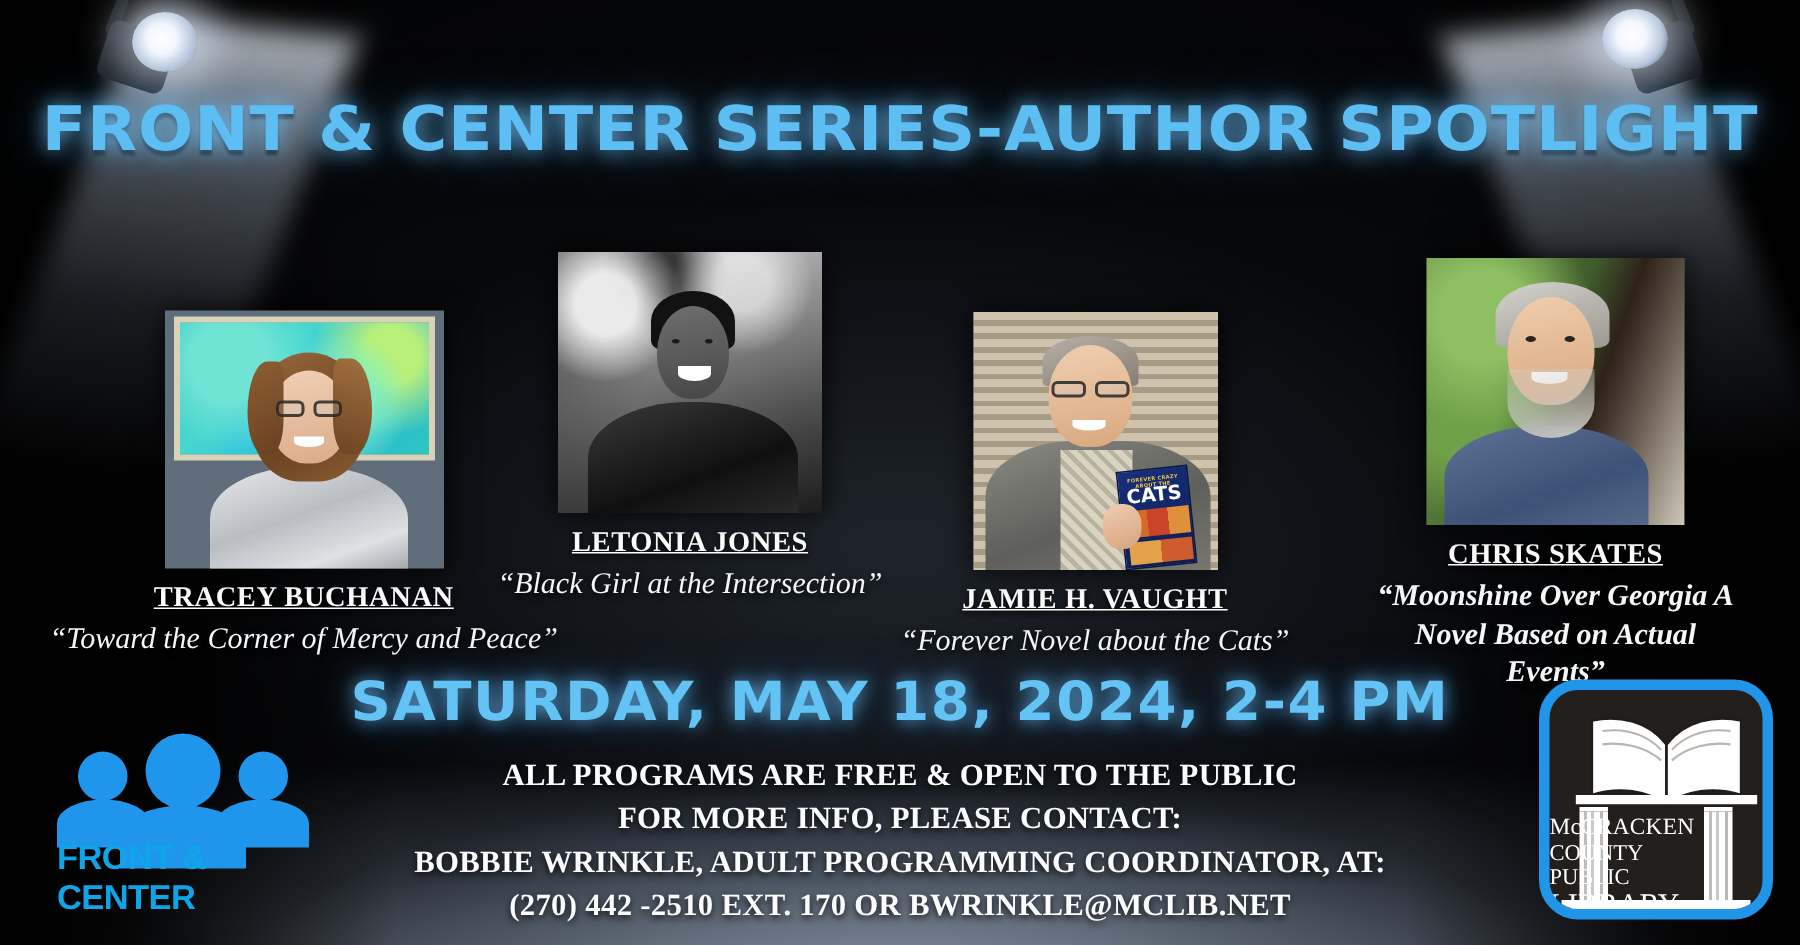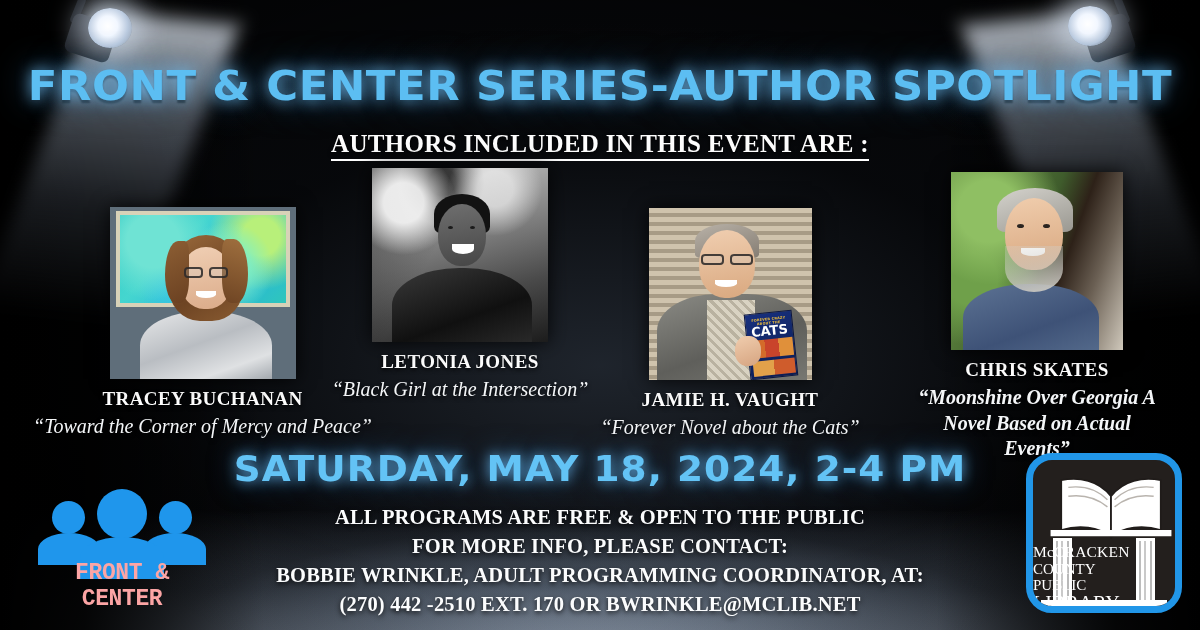--- a/index.html
+++ b/index.html
@@ -89,20 +89,21 @@
   
   .author { position:absolute; text-align:center; }
   .photo {
     position:relative; overflow:hidden; margin:0 auto;
     box-shadow:0 0 18px rgba(0,0,0,.85);
   }
   .aname {
     font-family:"Liberation Serif", serif; font-weight:700;
     font-size:19px; color:#ffffff; letter-spacing:.4px; margin-top:9px;
     text-shadow:0 2px 4px rgba(0,0,0,.9);
+    text-decoration:underline;
   }
   .abook {
     font-family:"Liberation Serif", serif; font-style:italic;
     font-size:20px; color:#f4f6f8; line-height:1.28; margin-top:4px;
     text-shadow:0 2px 4px rgba(0,0,0,.9);
   }
 
   
   .ph-face { position:absolute; border-radius:50% 50% 46% 46%; }
   .ph-hair { position:absolute; }
@@ -130,23 +131,23 @@
     color:#fbfcfd; font-size:20.5px; line-height:1.42; letter-spacing:.2px;
     text-shadow:0 2px 5px rgba(0,0,0,.85);
   }
 
   
   #fc-logo { position:absolute; left:38px; top:487px; width:168px; height:125px; }
   .fc-people { position:relative; width:168px; height:90px; }
   .fc-head { position:absolute; border-radius:50%; background:#1f96ec; }
   .fc-shoulder { position:absolute; background:#1f96ec; border-radius:50% 50% 0 0; }
   .fc-text {
-    position:absolute; bottom:0; left:0; width:168px; text-align:center;
-    font-family:Liberation Mono, monospace; font-weight:700; font-size:23px;
-    color:#fca5a5; letter-spacing:-.4px;
+    position:absolute; bottom:0; left:0; width:168px; 
+    font-family:Liberation Sans, sans-serif; font-weight:700; font-size:23px;
+    color:#0ea5e9; letter-spacing:-.4px;
   }
 
   
   #lib-logo {
     position:absolute; right:18px; top:453px; width:156px; height:160px;
     border:7px solid #2196e8; border-radius:26px;
     background:#231f1d; overflow:hidden;
   }
   .lib-inner { position:relative; width:100%; height:100%; }
   .lib-col {
@@ -177,21 +178,20 @@
     <div class="bulb"></div>
   </div>
   <div class="spot" id="spotR">
     <div class="beam"></div>
     <div class="yoke"></div>
     <div class="lamp-body"></div>
     <div class="bulb"></div>
   </div>
 
   <div class="title">FRONT &amp; CENTER SERIES-AUTHOR SPOTLIGHT</div>
-  <div class="subtitle"><span>AUTHORS INCLUDED IN THIS EVENT ARE :</span></div>
 
   <div class="author" id="a1" style="left:0px; top:207px; width:405px;">
     <div class="photo" style="width:186px;height:172px;background:#5f6e7a;">
 
       <div style="position:absolute;left:6px;top:4px;width:174px;height:96px;background:
             radial-gradient(circle at 20% 30%, #6fe3d4 0 18%, rgba(0,0,0,0) 40%),
             radial-gradient(circle at 65% 60%, #7ef0c8 0 14%, rgba(0,0,0,0) 38%),
             radial-gradient(circle at 85% 25%, #b8f07a 0 12%, rgba(0,0,0,0) 34%),
             radial-gradient(circle at 40% 75%, #39c7e0 0 16%, rgba(0,0,0,0) 40%),
             linear-gradient(135deg,#2fc8c4 0%,#45d6cf 35%,#29b6dd 70%,#2fc6bb 100%);

